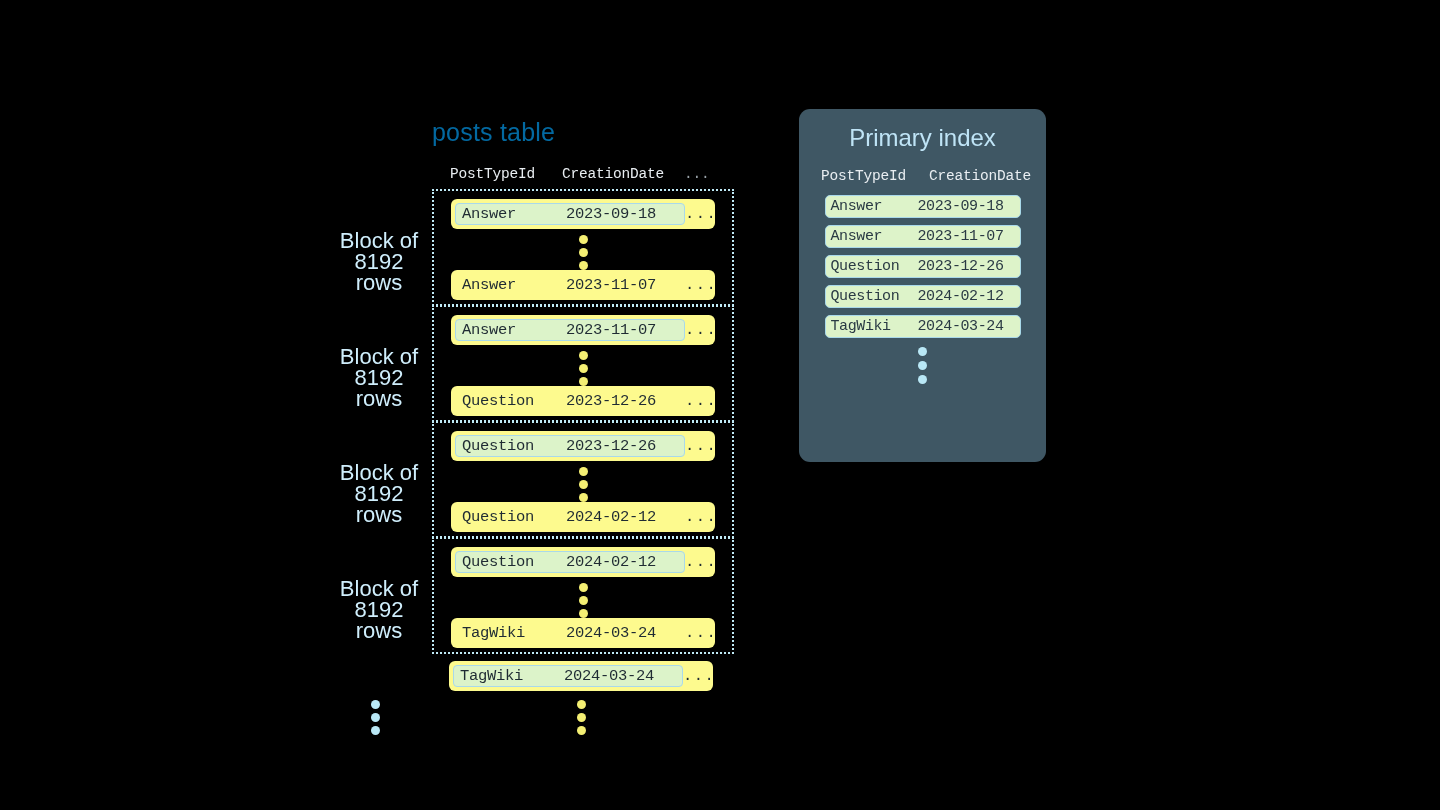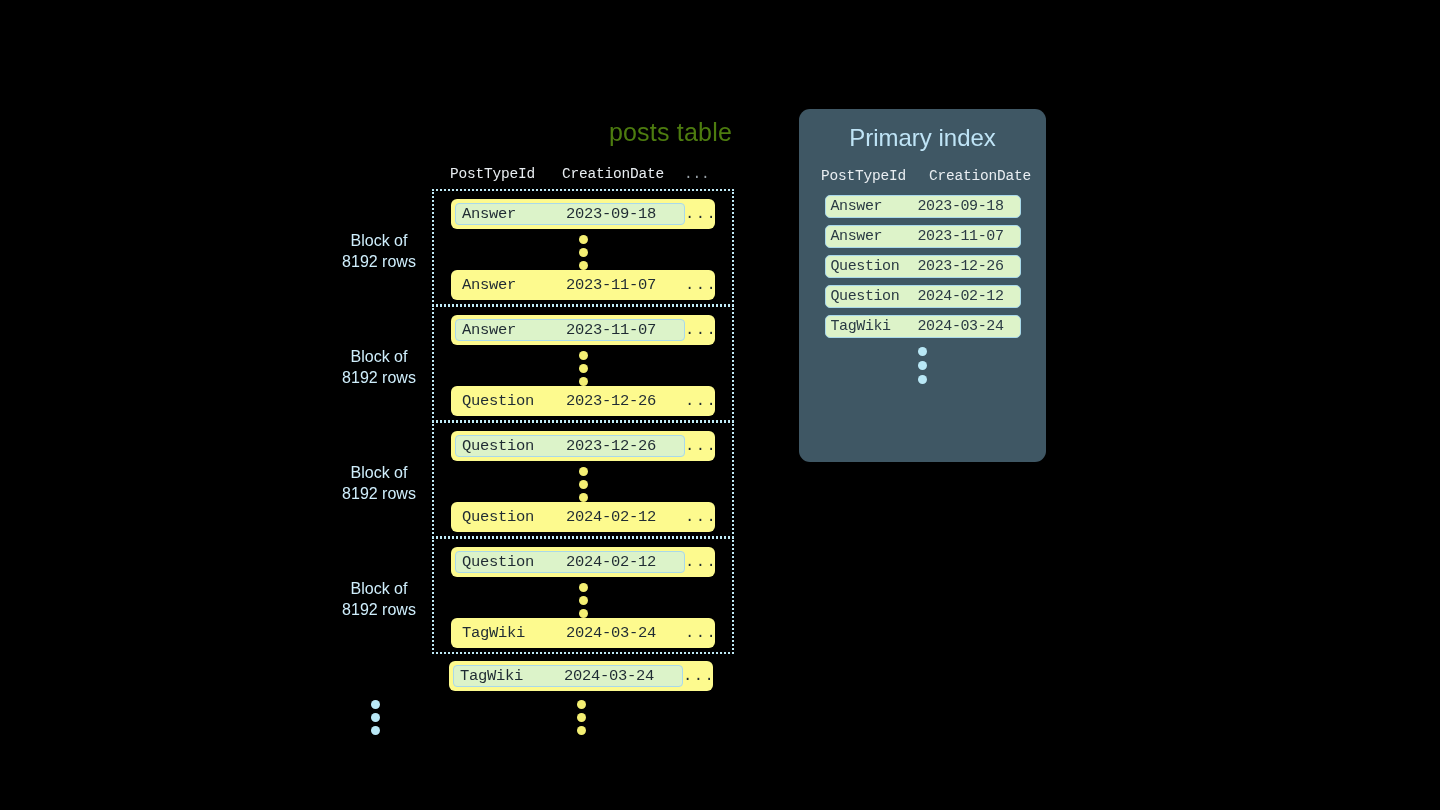--- a/index.html
+++ b/index.html
@@ -25,22 +25,22 @@
     left: 332px;
     top: 118px;
     width: 420px;
   }
 
   .table-title {
     position: absolute;
     left: 100px;
     top: 0px;
     width: 300px;
-    text-align: right;
-    color: #4d7c0f;
+    text-align: left;
+    color: #0369a1;
     font-size: 25px;
     font-weight: 400;
     letter-spacing: 0.2px;
     font-family: "Liberation Sans", sans-serif;
   }
 
   .col-headers {
     position: absolute;
     left: 118px;
     top: 48px;
@@ -68,21 +68,21 @@
   .block-2 { top: 187px; }
   .block-3 { top: 303px; }
   .block-4 { top: 419px; }
 
   .block-label {
     position: absolute;
     left: -105px;
     width: 100px;
     text-align: center;
     color: #cfeefc;
-    font-size: 16px;
+    font-size: 22px;
     line-height: 21px;
     font-family: "Liberation Sans", sans-serif;
   }
   .block-1 .block-label { top: 39px; }
   .block-2 .block-label { top: 39px; }
   .block-3 .block-label { top: 39px; }
   .block-4 .block-label { top: 39px; }
 
   
   .row {

